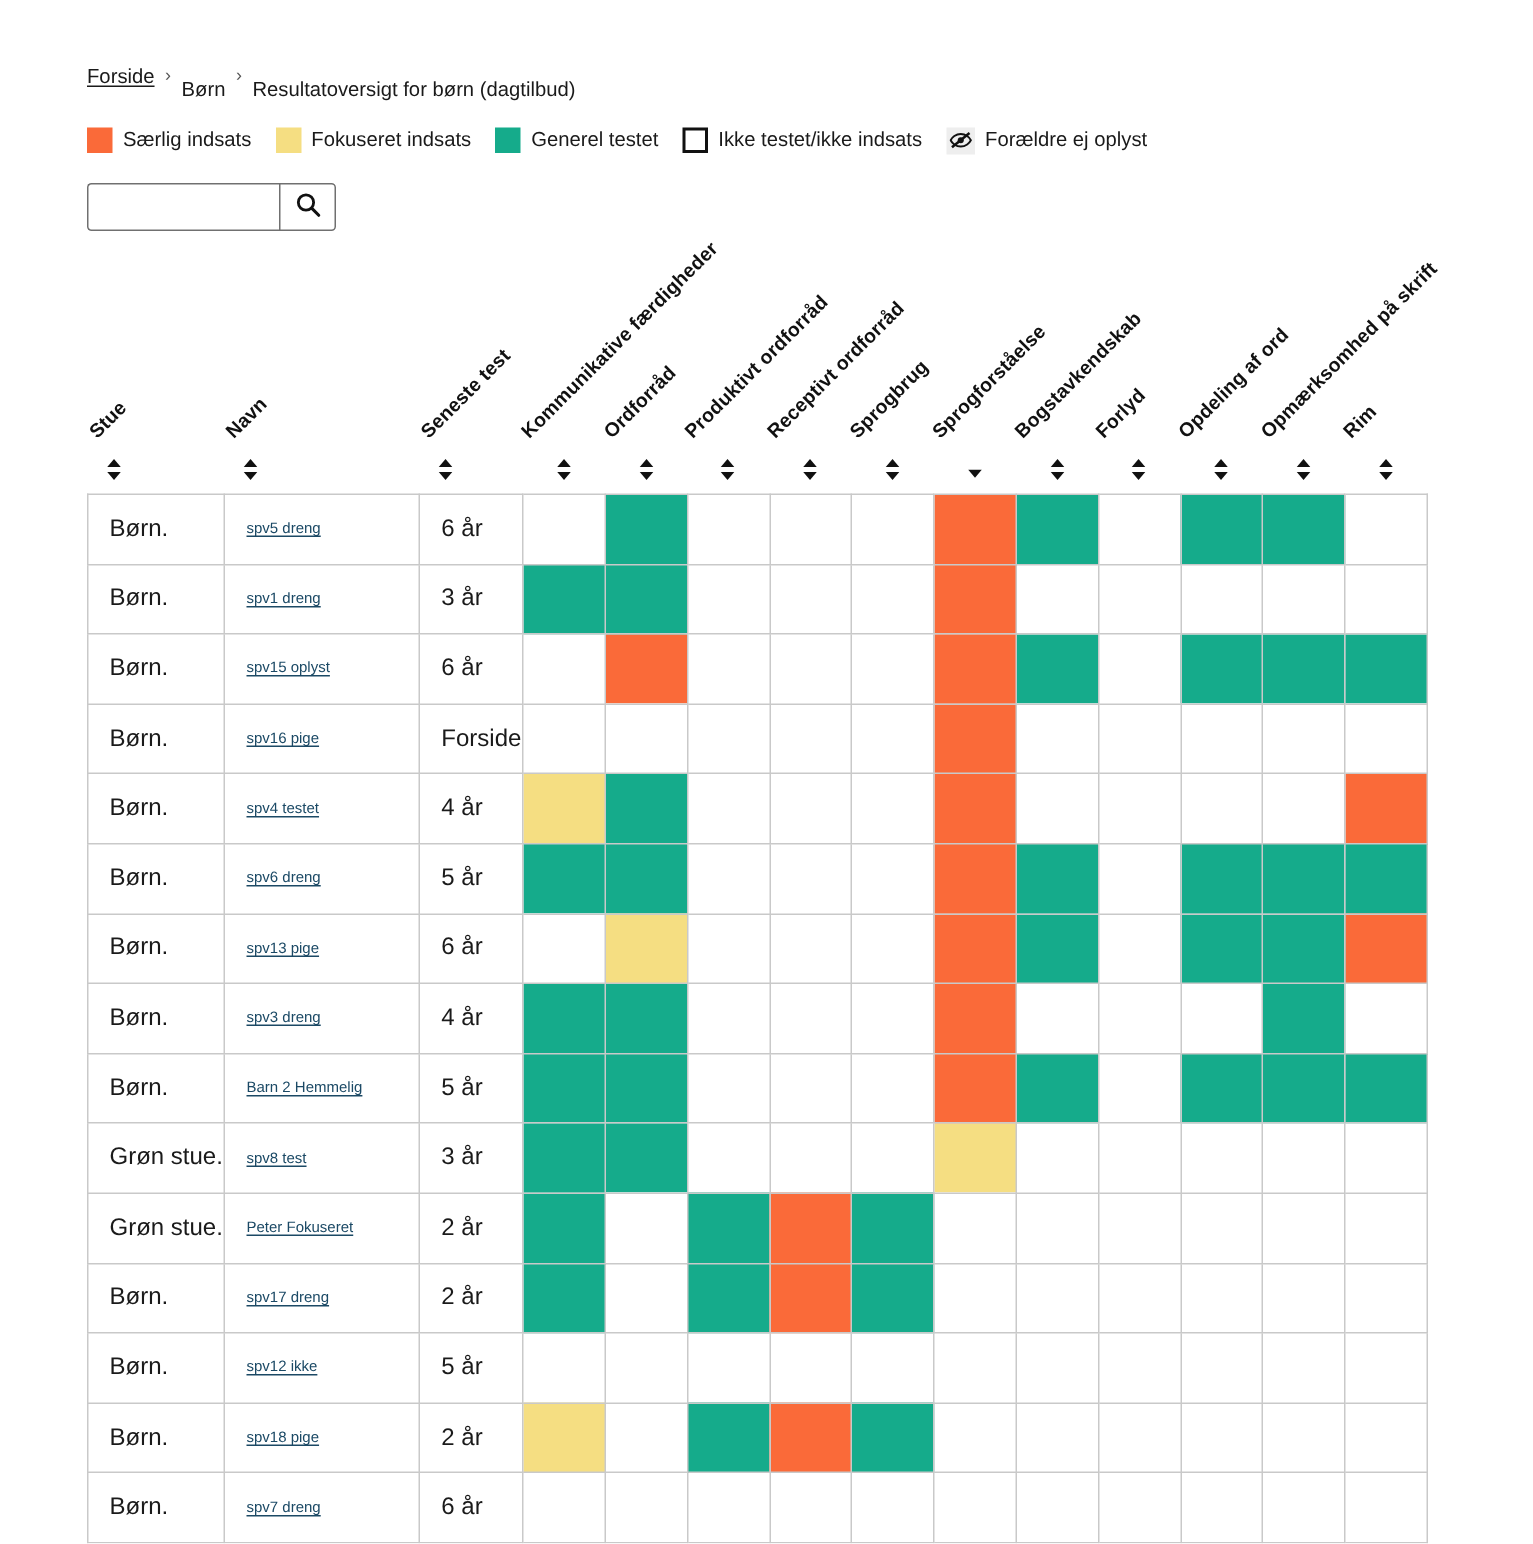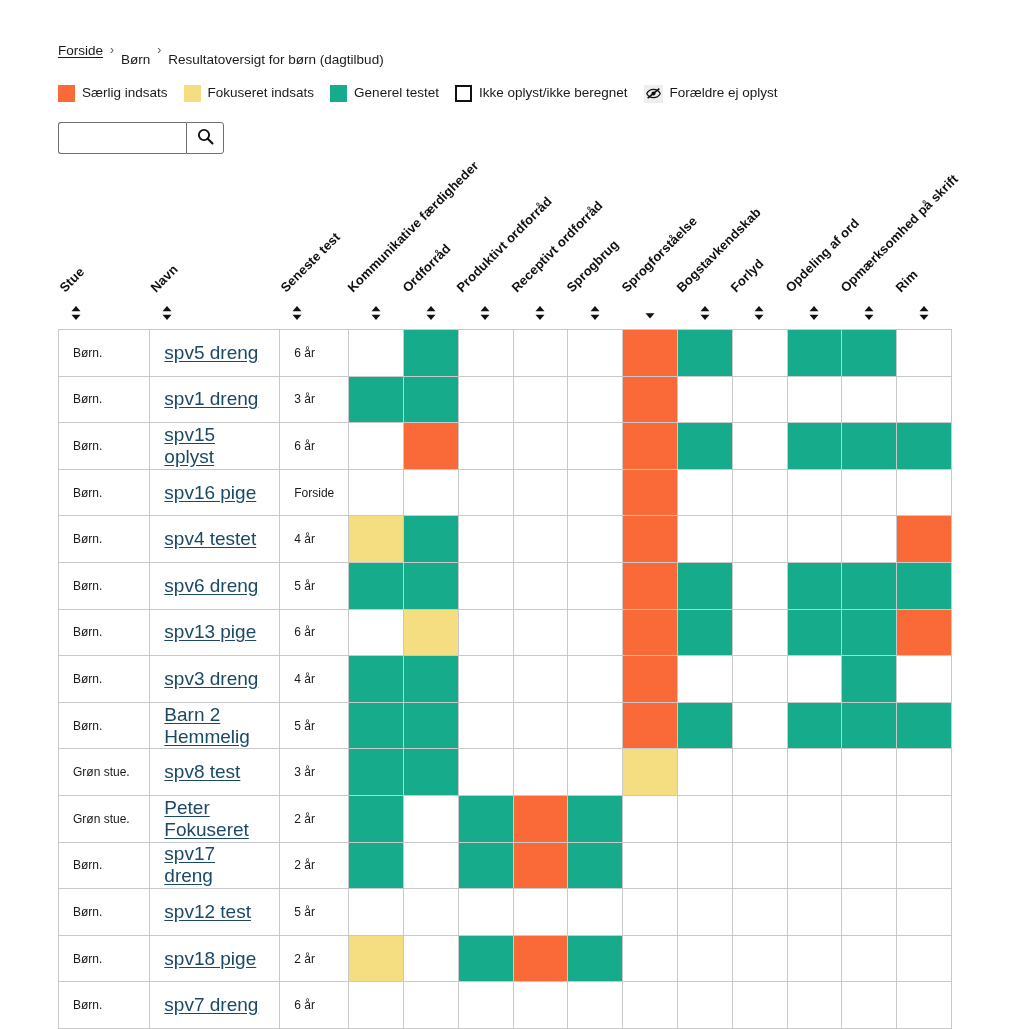--- a/index.html
+++ b/index.html
@@ -137,27 +137,27 @@
     width: 14px;
     height: 16px;
     cursor: pointer;
   }
   thead th.datacol .hdr-rot { left: 6px; }
   thead th.datacol .sort-ic { left: 20px; }
 
   tbody td { height: 46.6px; }
   .cell-txt {
     padding: 0 14px;
-    font-size: 12px;
+    font-size: 16px;
     color: #1a1a1a;
     white-space: nowrap;
   }
   .cell-link {
     padding: 0 14px;
-    font-size: 19px;
+    font-size: 10px;
   }
   .cell-link a {
     color: #1b4965;
     text-decoration: underline;
     text-underline-offset: 2px;
   }
   td.f-saerlig  { background: #fa6a39; }
   td.f-fokus    { background: #f5de82; }
   td.f-generel  { background: #15ab8b; }
   td.f-none     { background: #ffffff; }
@@ -186,21 +186,21 @@
     <div class="legend-item">
       <span class="swatch" style="background:#f5de82"></span>
       <span>Fokuseret indsats</span>
     </div>
     <div class="legend-item">
       <span class="swatch" style="background:#15ab8b"></span>
       <span>Generel testet</span>
     </div>
     <div class="legend-item">
       <span class="swatch swatch-outline"></span>
-      <span>Ikke oplyst/ikke beregnet</span>
+      <span>Ikke testet/ikke indsats</span>
     </div>
     <div class="legend-item">
       <span class="eye-box">
         <svg width="15" height="13" viewBox="0 0 20 16" aria-hidden="true">
           <path d="M10 2.4C5.6 2.4 2.2 5.6 1 8c1.2 2.4 4.6 5.6 9 5.6s7.8-3.2 9-5.6c-1.2-2.4-4.6-5.6-9-5.6z" fill="none" stroke="#111" stroke-width="1.7"></path>
           <circle cx="10" cy="8" r="2.7" fill="#111"></circle>
           <line x1="2.2" y1="14.2" x2="17.8" y2="1.6" stroke="#111" stroke-width="2.2"></line>
         </svg>
       </span>
       <span>Forældre ej oplyst</span>
@@ -601,21 +601,21 @@
               <td class="datacell f-none"></td>
               <td class="datacell f-none"></td>
               <td class="datacell f-none"></td>
               <td class="datacell f-none"></td>
             </tr>
             <tr>
               <td>
                 <div class="cell-txt">Børn.</div>
               </td>
               <td>
-                <div class="cell-link"><a href="#">spv12 test</a></div>
+                <div class="cell-link"><a href="#">spv12 ikke</a></div>
               </td>
               <td>
                 <div class="cell-txt">5 år</div>
               </td>
               <td class="datacell f-none"></td>
               <td class="datacell f-none"></td>
               <td class="datacell f-none"></td>
               <td class="datacell f-none"></td>
               <td class="datacell f-none"></td>
               <td class="datacell f-none"></td>

